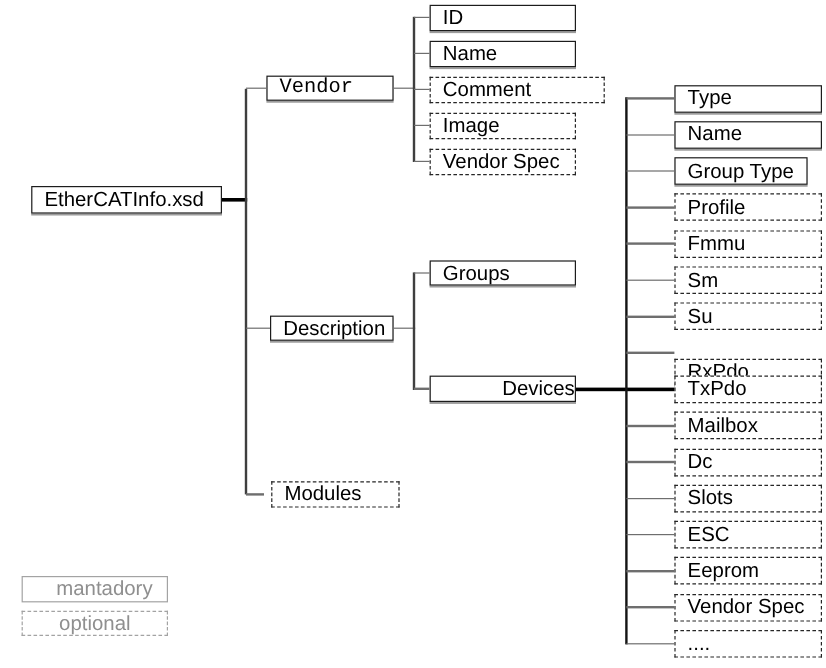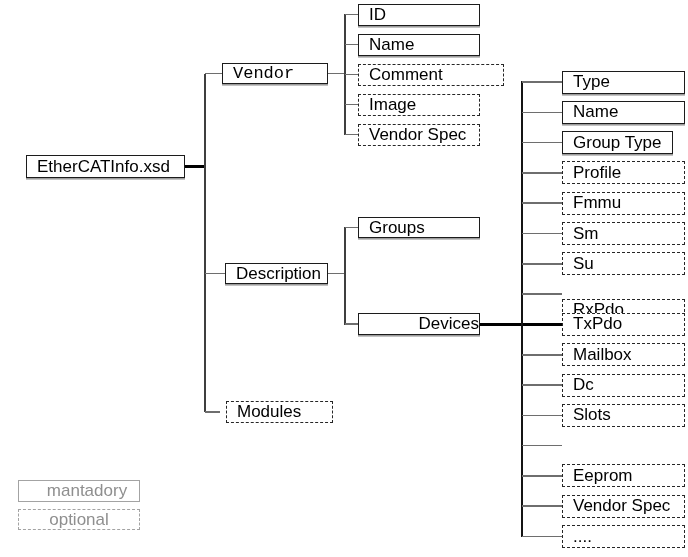--- a/index.html
+++ b/index.html
@@ -116,20 +116,23 @@
     </div>
     <div class="node dashed" style="left: 562px; top: 343.2px; width: 123px; height: 23px;">
       <span class="lbl">Mailbox</span>
     </div>
     <div class="node dashed" style="left: 562px; top: 373.5px; width: 123px; height: 23px;">
       <span class="lbl">Dc</span>
     </div>
     <div class="node dashed" style="left: 562px; top: 403.8px; width: 123px; height: 23px;">
       <span class="lbl">Slots</span>
     </div>
+    <div class="node dashed" style="left: 562px; top: 434.1px; width: 123px; height: 23px;">
+      <span class="lbl">ESC</span>
+    </div>
     <div class="node dashed" style="left: 562px; top: 464.4px; width: 123px; height: 23px;">
       <span class="lbl">Eeprom</span>
     </div>
     <div class="node dashed" style="left: 562px; top: 494.7px; width: 123px; height: 23px;">
       <span class="lbl">Vendor Spec</span>
     </div>
     <div class="node dashed" style="left: 562px; top: 525px; width: 123px; height: 23px;">
       <span class="lbl">....</span>
     </div>
     <div class="cline" style="left: 185px; top: 165px; width: 21px; height: 2.5px; background: rgb(0, 0, 0);"></div>

